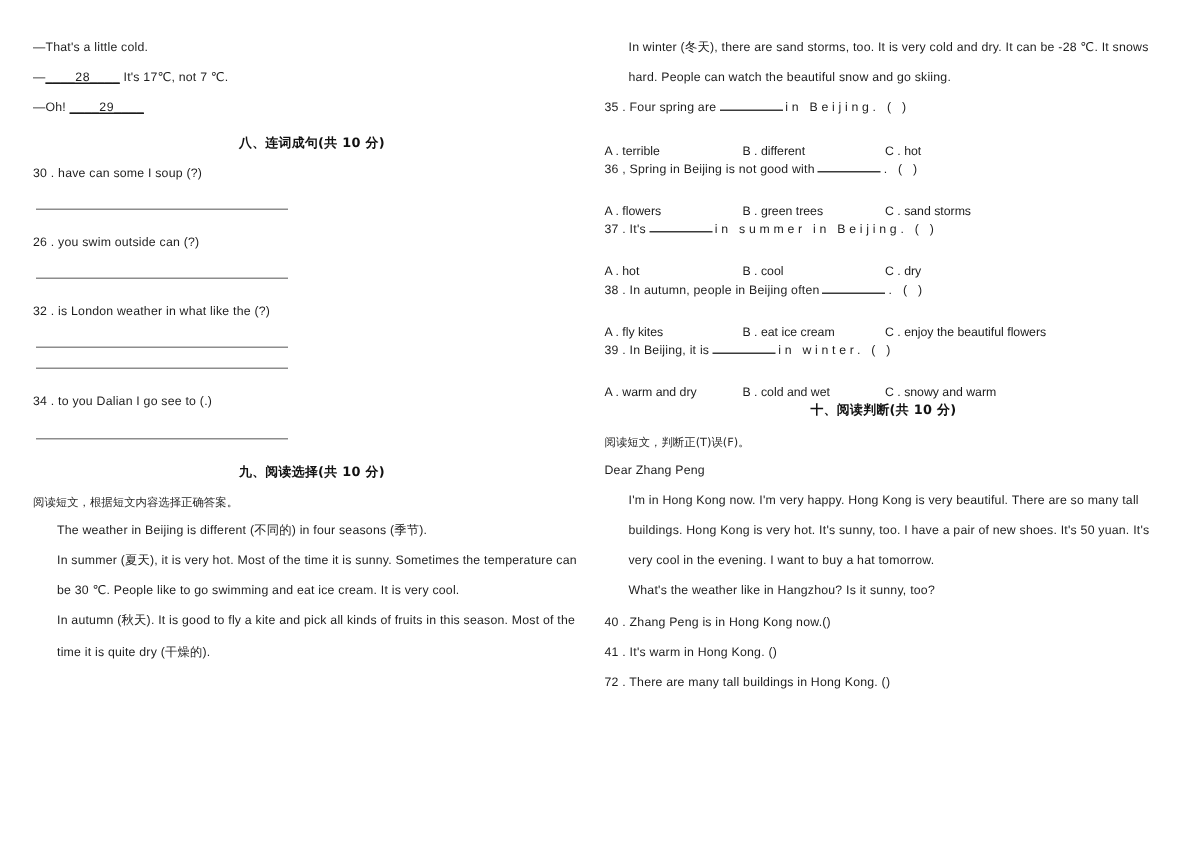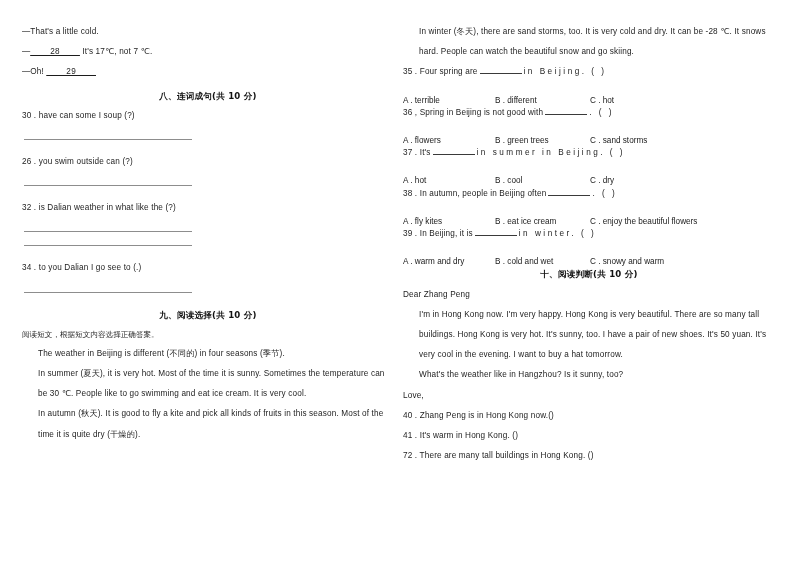--- a/index.html
+++ b/index.html
@@ -118,21 +118,21 @@
     <div class="line">
       <span>26</span>
       <span>.</span>
       <span>you  swim  outside   can  (?)</span>
     </div>
     <div class="answer-rule"></div>
 
     <div class="line">
       <span>32</span>
       <span>.</span>
-      <span>is  Dalian  weather  in  what  like  the (?)</span>
+      <span>is  London  weather  in  what  like  the (?)</span>
     </div>
     <div class="answer-rule"></div>
 
     <div class="answer-rule"></div>
 
     <div class="line">
       <span>34</span>
       <span>.</span>
       <span>to you Dalian  I  go  see  to (.)</span>
     </div>
@@ -200,25 +200,25 @@
       <span>.</span>
       <span>In Beijing, it is</span><span class="gap"></span><span class="paren">in winter. (  )</span>
     </div>
     <div class="opts">
       <span class="o oA"><span>A</span> . <span>warm and dry</span></span>
       <span class="o oB"><span>B</span> . <span>cold and wet</span></span>
       <span class="o oC"><span>C</span> . <span>snowy and warm</span></span>
     </div>
 
     <div class="heading cn">十、阅读判断(共 10 分)</div>
+    <div class="subinstr cn">阅读短文，判断正(T)误(F)。</div>
 
     <div class="line">Dear Zhang Peng</div>
     <div class="line wrapline passage indent">I'm in Hong Kong now. I'm very happy. Hong Kong is very beautiful. There are so many tall buildings. Hong Kong is very hot. It's sunny, too. I have a pair of new shoes. It's 50 yuan. It's very cool in the evening. I want to buy a hat tomorrow.</div>
     <div class="line wrapline passage indent">What's the weather like in Hangzhou? Is it sunny, too?</div>
-    <div class="line">Love,</div>
 
     <div class="line">
       <span>40</span>
       <span>.</span>
       <span>Zhang Peng is in Hong Kong now.(</span><span class="paren-wide">)</span>
     </div>
     <div class="line">
       <span>41</span>
       <span>.</span>
       <span>It's warm in Hong Kong. (</span><span class="paren-wide">)</span>

